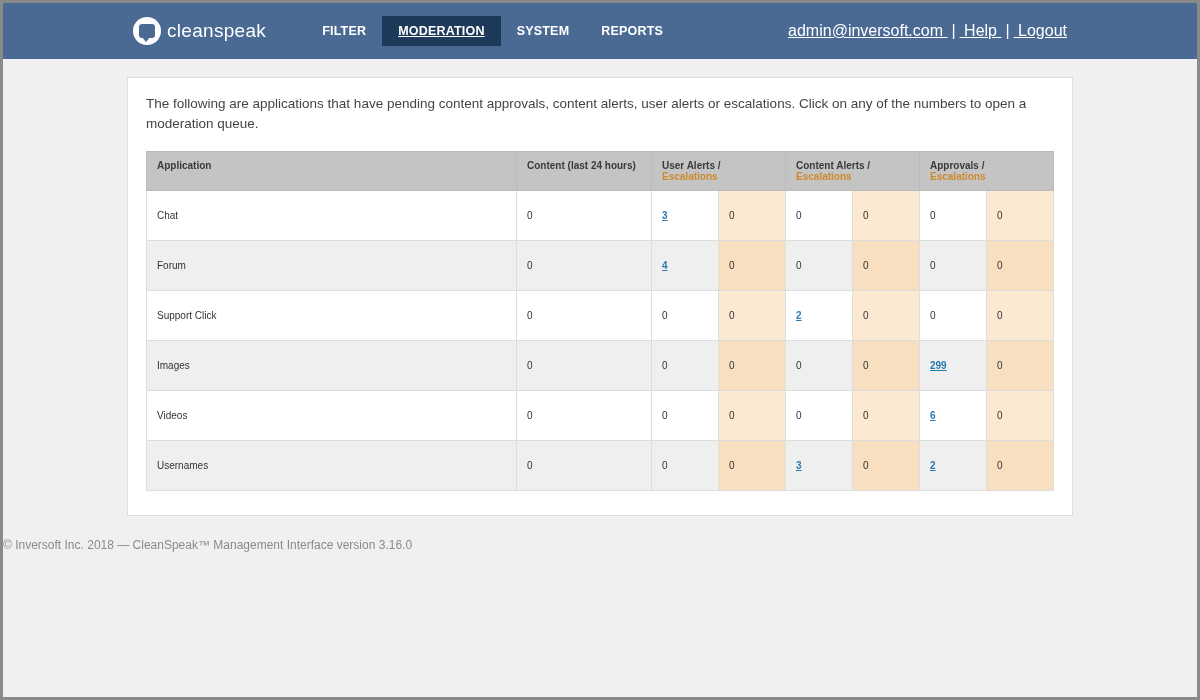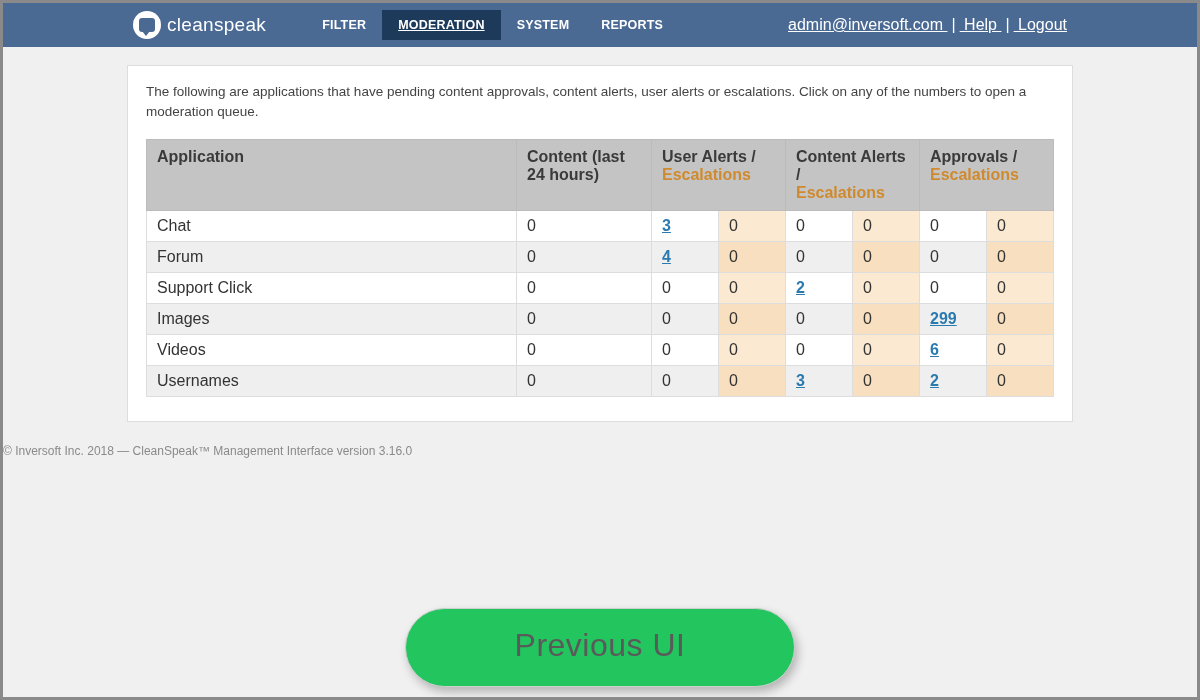--- a/index.html
+++ b/index.html
@@ -6,21 +6,21 @@
   body {
     font-family: "Helvetica Neue", Helvetica, Arial, sans-serif;
     background: #f0f0f0;
     width: 1200px;
     height: 700px;
     overflow: hidden;
     border: 3px solid #8a8a8a;
   }
   .navbar {
     background: #4a6a94;
-    height: 44px;
+    height: 56px;
     display: flex;
     align-items: center;
     padding: 0 0 0 130px;
     color: #fff;
     font-size: 13px;
   }
   .brand {
     display: flex;
     align-items: center;
     gap: 6px;
@@ -87,36 +87,36 @@
   .page-desc {
     font-size: 13.5px;
     color: #444;
     line-height: 1.45;
     margin-bottom: 18px;
   }
 
   table.queue {
     width: 100%;
     border-collapse: collapse;
-    font-size: 16px;
+    font-size: 10px;
     color: #333;
     border-radius: 28px;
   }
   table.queue th {
     background: #c4c4c4;
     text-align: left;
     font-weight: 600;
     padding: 8px 10px;
     border: 1px solid #bbb;
     color: #3a3a3a;
     vertical-align: top;
   }
   table.queue th .esc { color: #d08a2e; }
   table.queue td {
-    padding: 6px 10px;
+    padding: 19px 10px;
     border: 1px solid #ddd;
   }
   table.queue tbody tr:nth-child(even) td { background: #efefef; }
   table.queue td.esc-cell { background: #fbe9d2 !important; }
   table.queue td.esc-cell-even { background: #f7dfc0 !important; }
   .count-link {
     color: #2a7ab0;
     text-decoration: underline;
     font-weight: 600;
     cursor: pointer;

